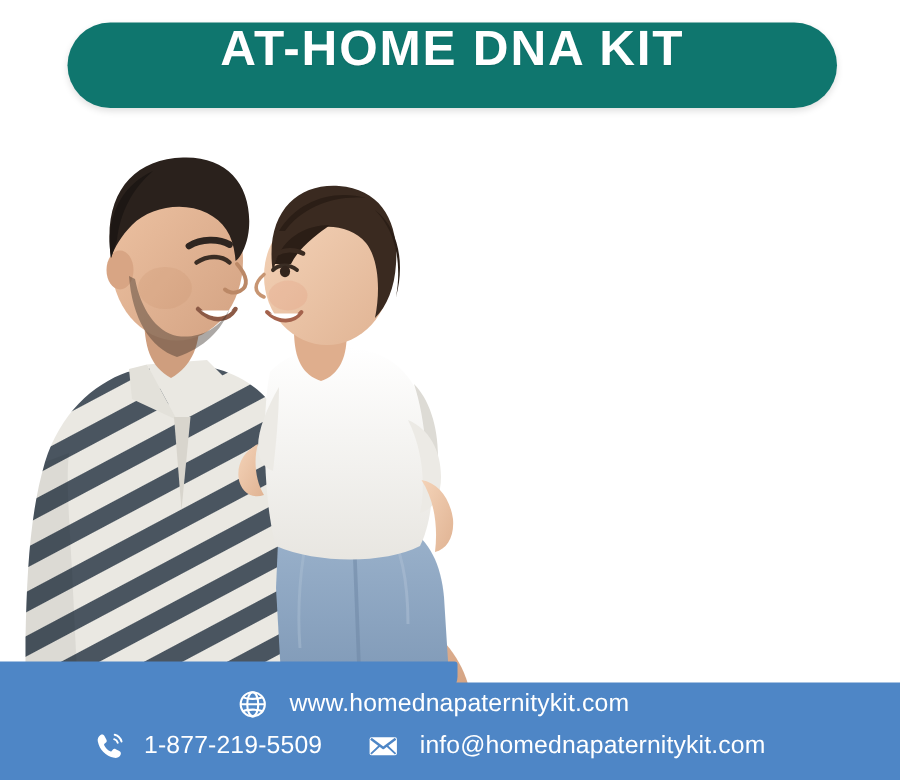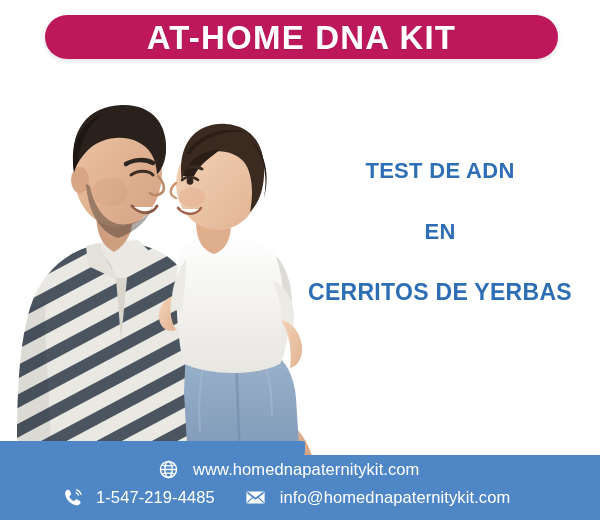--- a/index.html
+++ b/index.html
@@ -13,25 +13,25 @@
     position:relative;
     width:600px;height:520px;
     background:#ffffff;
     overflow:hidden;
   }
 
   
   .header-pill{
     position:absolute;
     left:45px; top:15px;
-    width:513px; height:44px;
-    background:#be185d;
+    width:513px; height:57px;
+    background:#0f766e;
     border-radius:29px;
     box-shadow:0 2px 5px rgba(0,0,0,0.13);
-    display:flex;align-items:center;justify-content:center;
+    display:flex;justify-content:center;
   }
   .header-pill .title{
     color:#ffffff;
     font-size:33px;
     font-weight:bold;
     letter-spacing:1.2px;
     line-height:1;
     text-shadow:0 1px 1px rgba(0,0,0,0.10);
     white-space:nowrap;
   }
@@ -220,25 +220,20 @@
 
         <rect x="0" y="0" width="320" height="382" fill="none"></rect>
       </g>
     </svg>
   </div>
 
   <div class="header-pill">
     <span class="title">AT-HOME DNA KIT</span>
   </div>
 
-  <div class="copy-block">
-    <div class="copy-line l1">TEST DE ADN</div>
-    <div class="copy-line l2">EN</div>
-    <div class="copy-line l3">CERRITOS DE YERBAS</div>
-  </div>
 
   <div class="footer-tab"></div>
   <div class="footer-band"></div>
 
   <div class="footer-row r1">
     <span class="f-item">
       <span class="f-icon">
         <svg viewBox="0 0 24 24" fill="none" stroke="#ffffff" stroke-width="1.6" aria-hidden="true">
           <circle cx="12" cy="12" r="9.2"></circle>
           <ellipse cx="12" cy="12" rx="4.2" ry="9.2"></ellipse>
@@ -256,21 +251,21 @@
       <span class="f-icon">
         <svg viewBox="0 0 24 24" aria-hidden="true">
           <path d="M4.6 3.4 C5.9 2.6 7.1 3.1 7.7 4.3 L9.1 7.0 C9.6 8.0 9.3 8.8 8.5 9.4 L7.6 10.1
                    C7.2 10.4 7.2 10.8 7.4 11.3 C8.2 13.2 10.0 15.0 11.9 15.9 C12.4 16.1 12.8 16.0 13.1 15.6
                    L13.9 14.7 C14.5 13.9 15.3 13.7 16.2 14.2 L18.9 15.7 C20.1 16.4 20.5 17.6 19.7 18.8
                    C18.7 20.4 16.9 21.2 15.0 20.8 C8.6 19.5 3.7 14.6 2.5 8.2 C2.1 6.3 3.0 4.5 4.6 3.4 Z" fill="#ffffff"></path>
           <path d="M15.4 3.2 C18.0 3.9 19.9 5.8 20.6 8.4" stroke="#ffffff" stroke-width="1.5" fill="none" stroke-linecap="round"></path>
           <path d="M15.0 6.6 C16.4 7.0 17.3 7.9 17.7 9.3" stroke="#ffffff" stroke-width="1.5" fill="none" stroke-linecap="round"></path>
         </svg>
       </span>
-      <span class="f-text phone">1-547-219-4485</span>
+      <span class="f-text phone">1-877-219-5509</span>
     </span>
 
     <span class="f-item">
       <span class="f-icon">
         <svg viewBox="0 0 24 24" aria-hidden="true">
           <rect x="1.6" y="5.2" width="20.8" height="13.6" rx="1.4" fill="#ffffff"></rect>
           <path d="M2.6 6.2 L12 13.4 L21.4 6.2" fill="none" stroke="#4e86c6" stroke-width="1.9" stroke-linejoin="round"></path>
           <path d="M2.6 17.8 L9.2 11.6 M21.4 17.8 L14.8 11.6" fill="none" stroke="#4e86c6" stroke-width="1.4"></path>
         </svg>
       </span>

